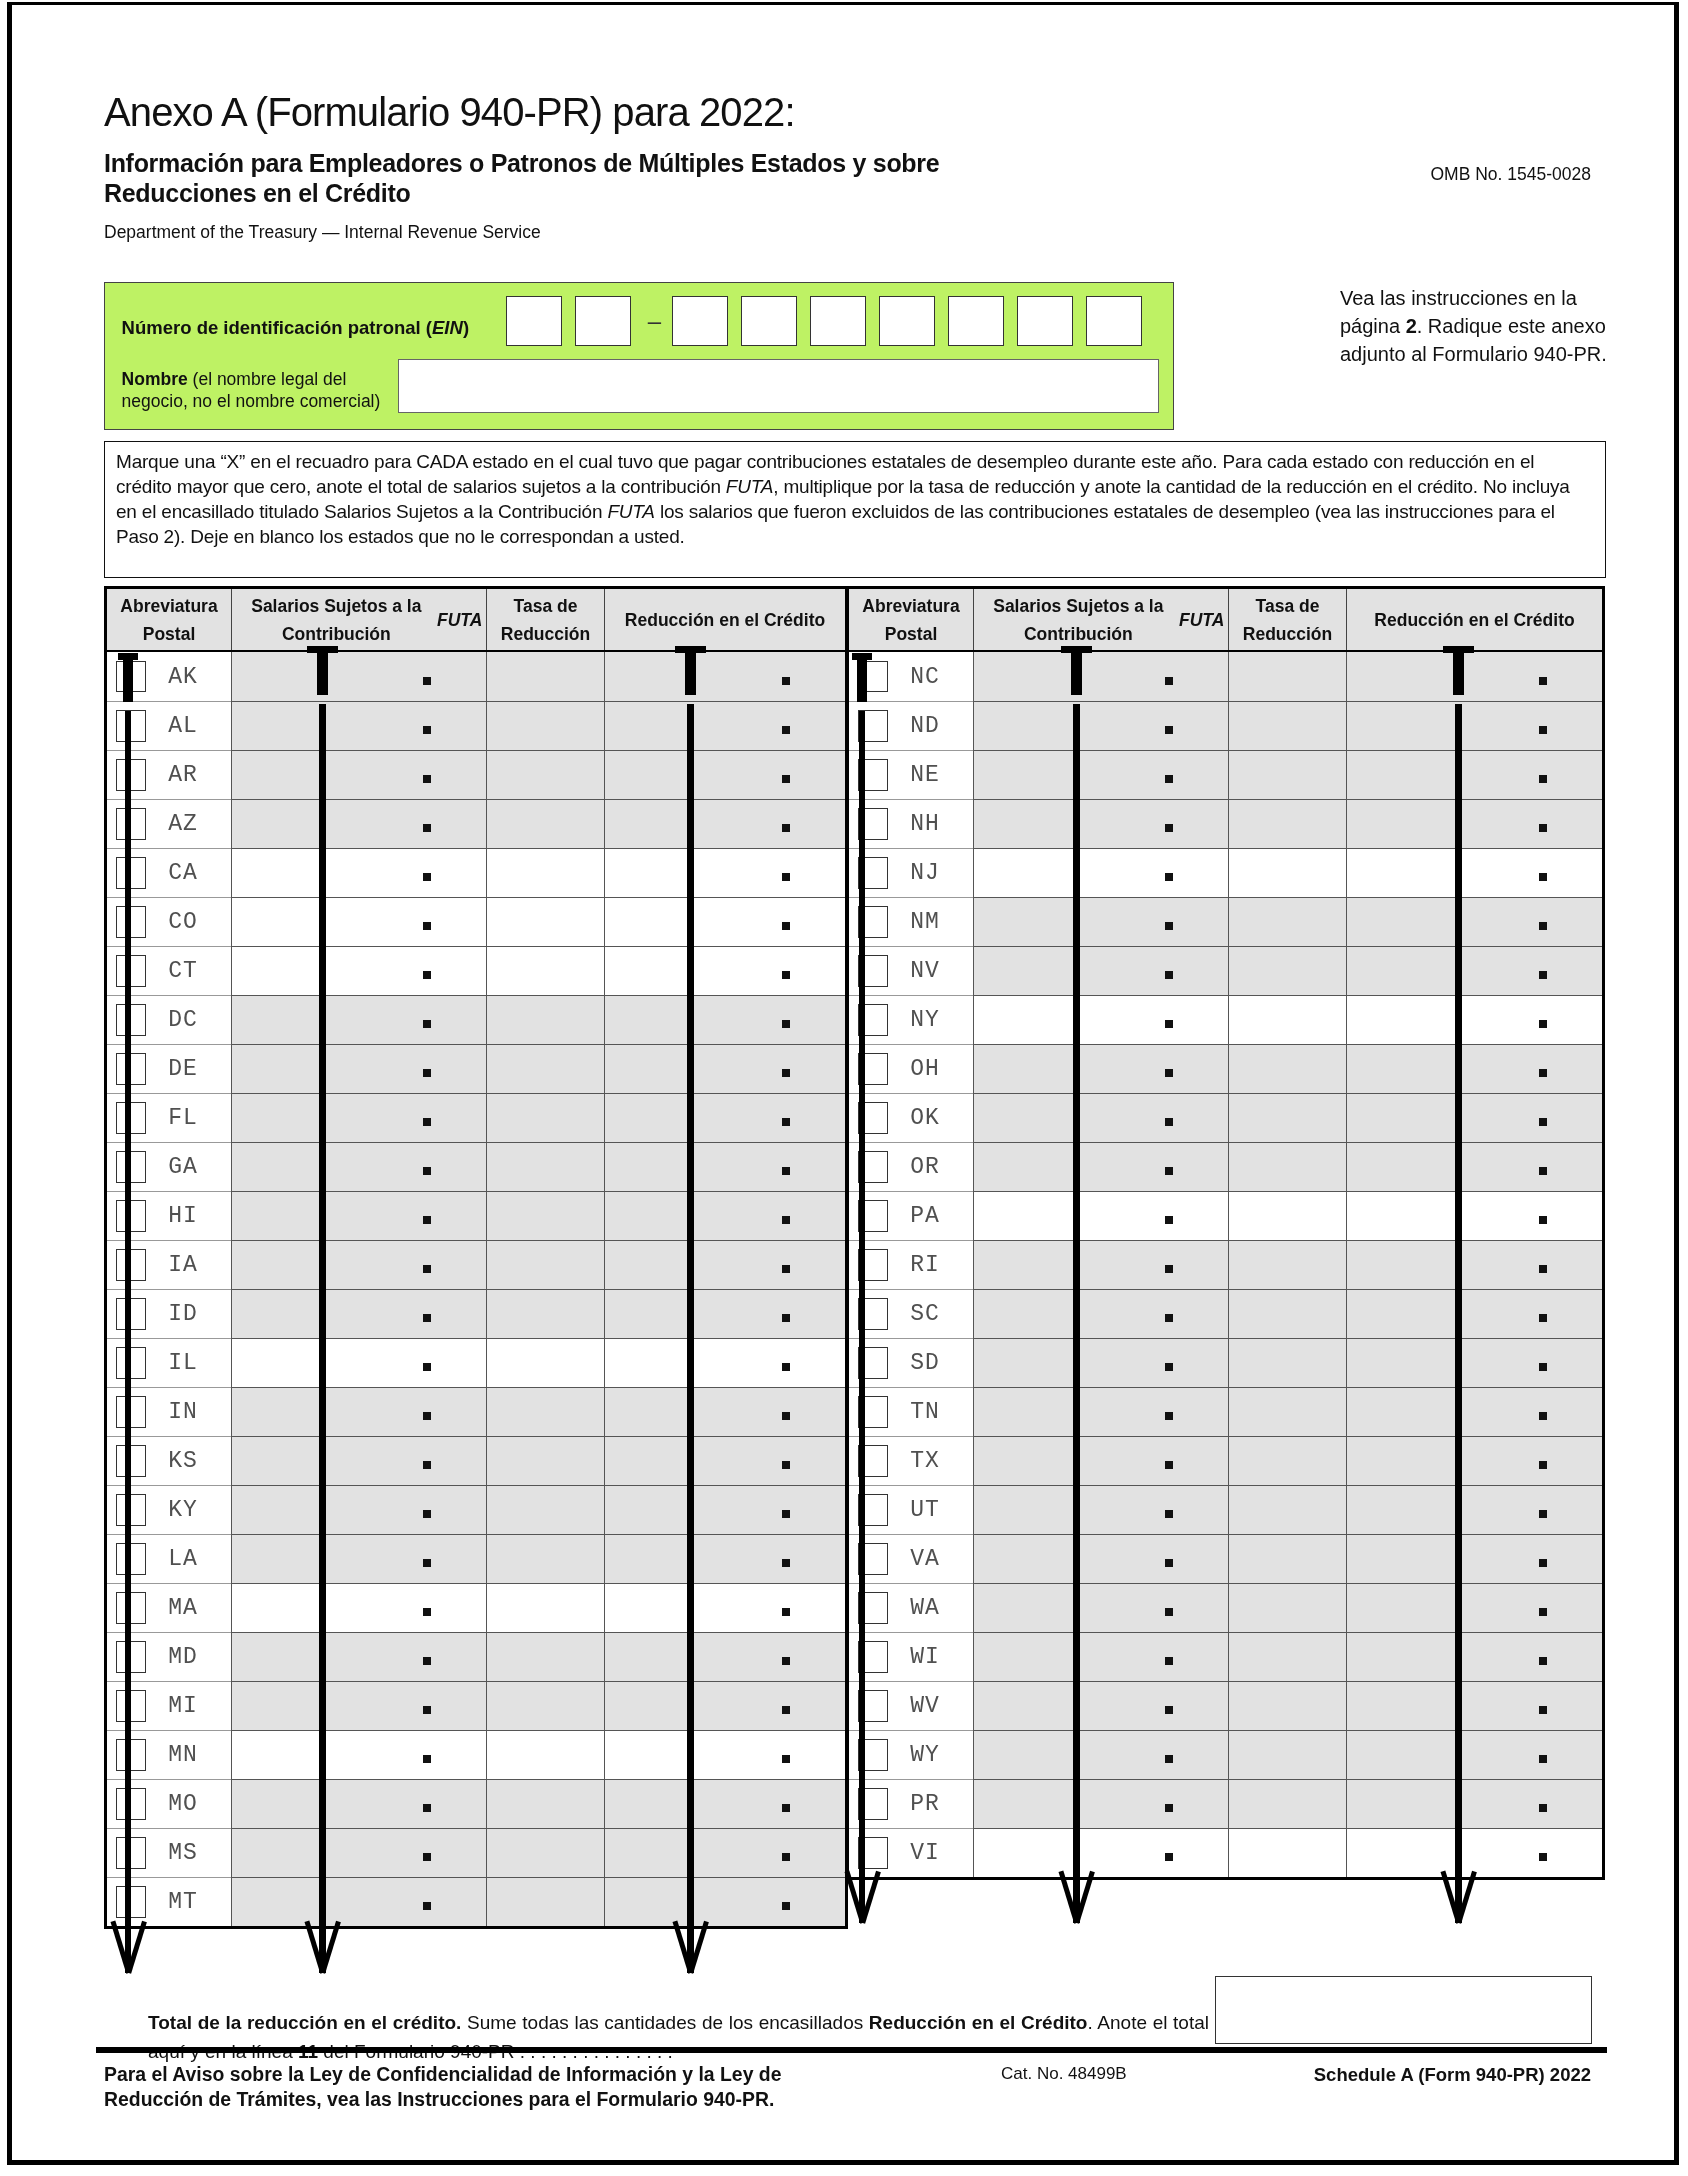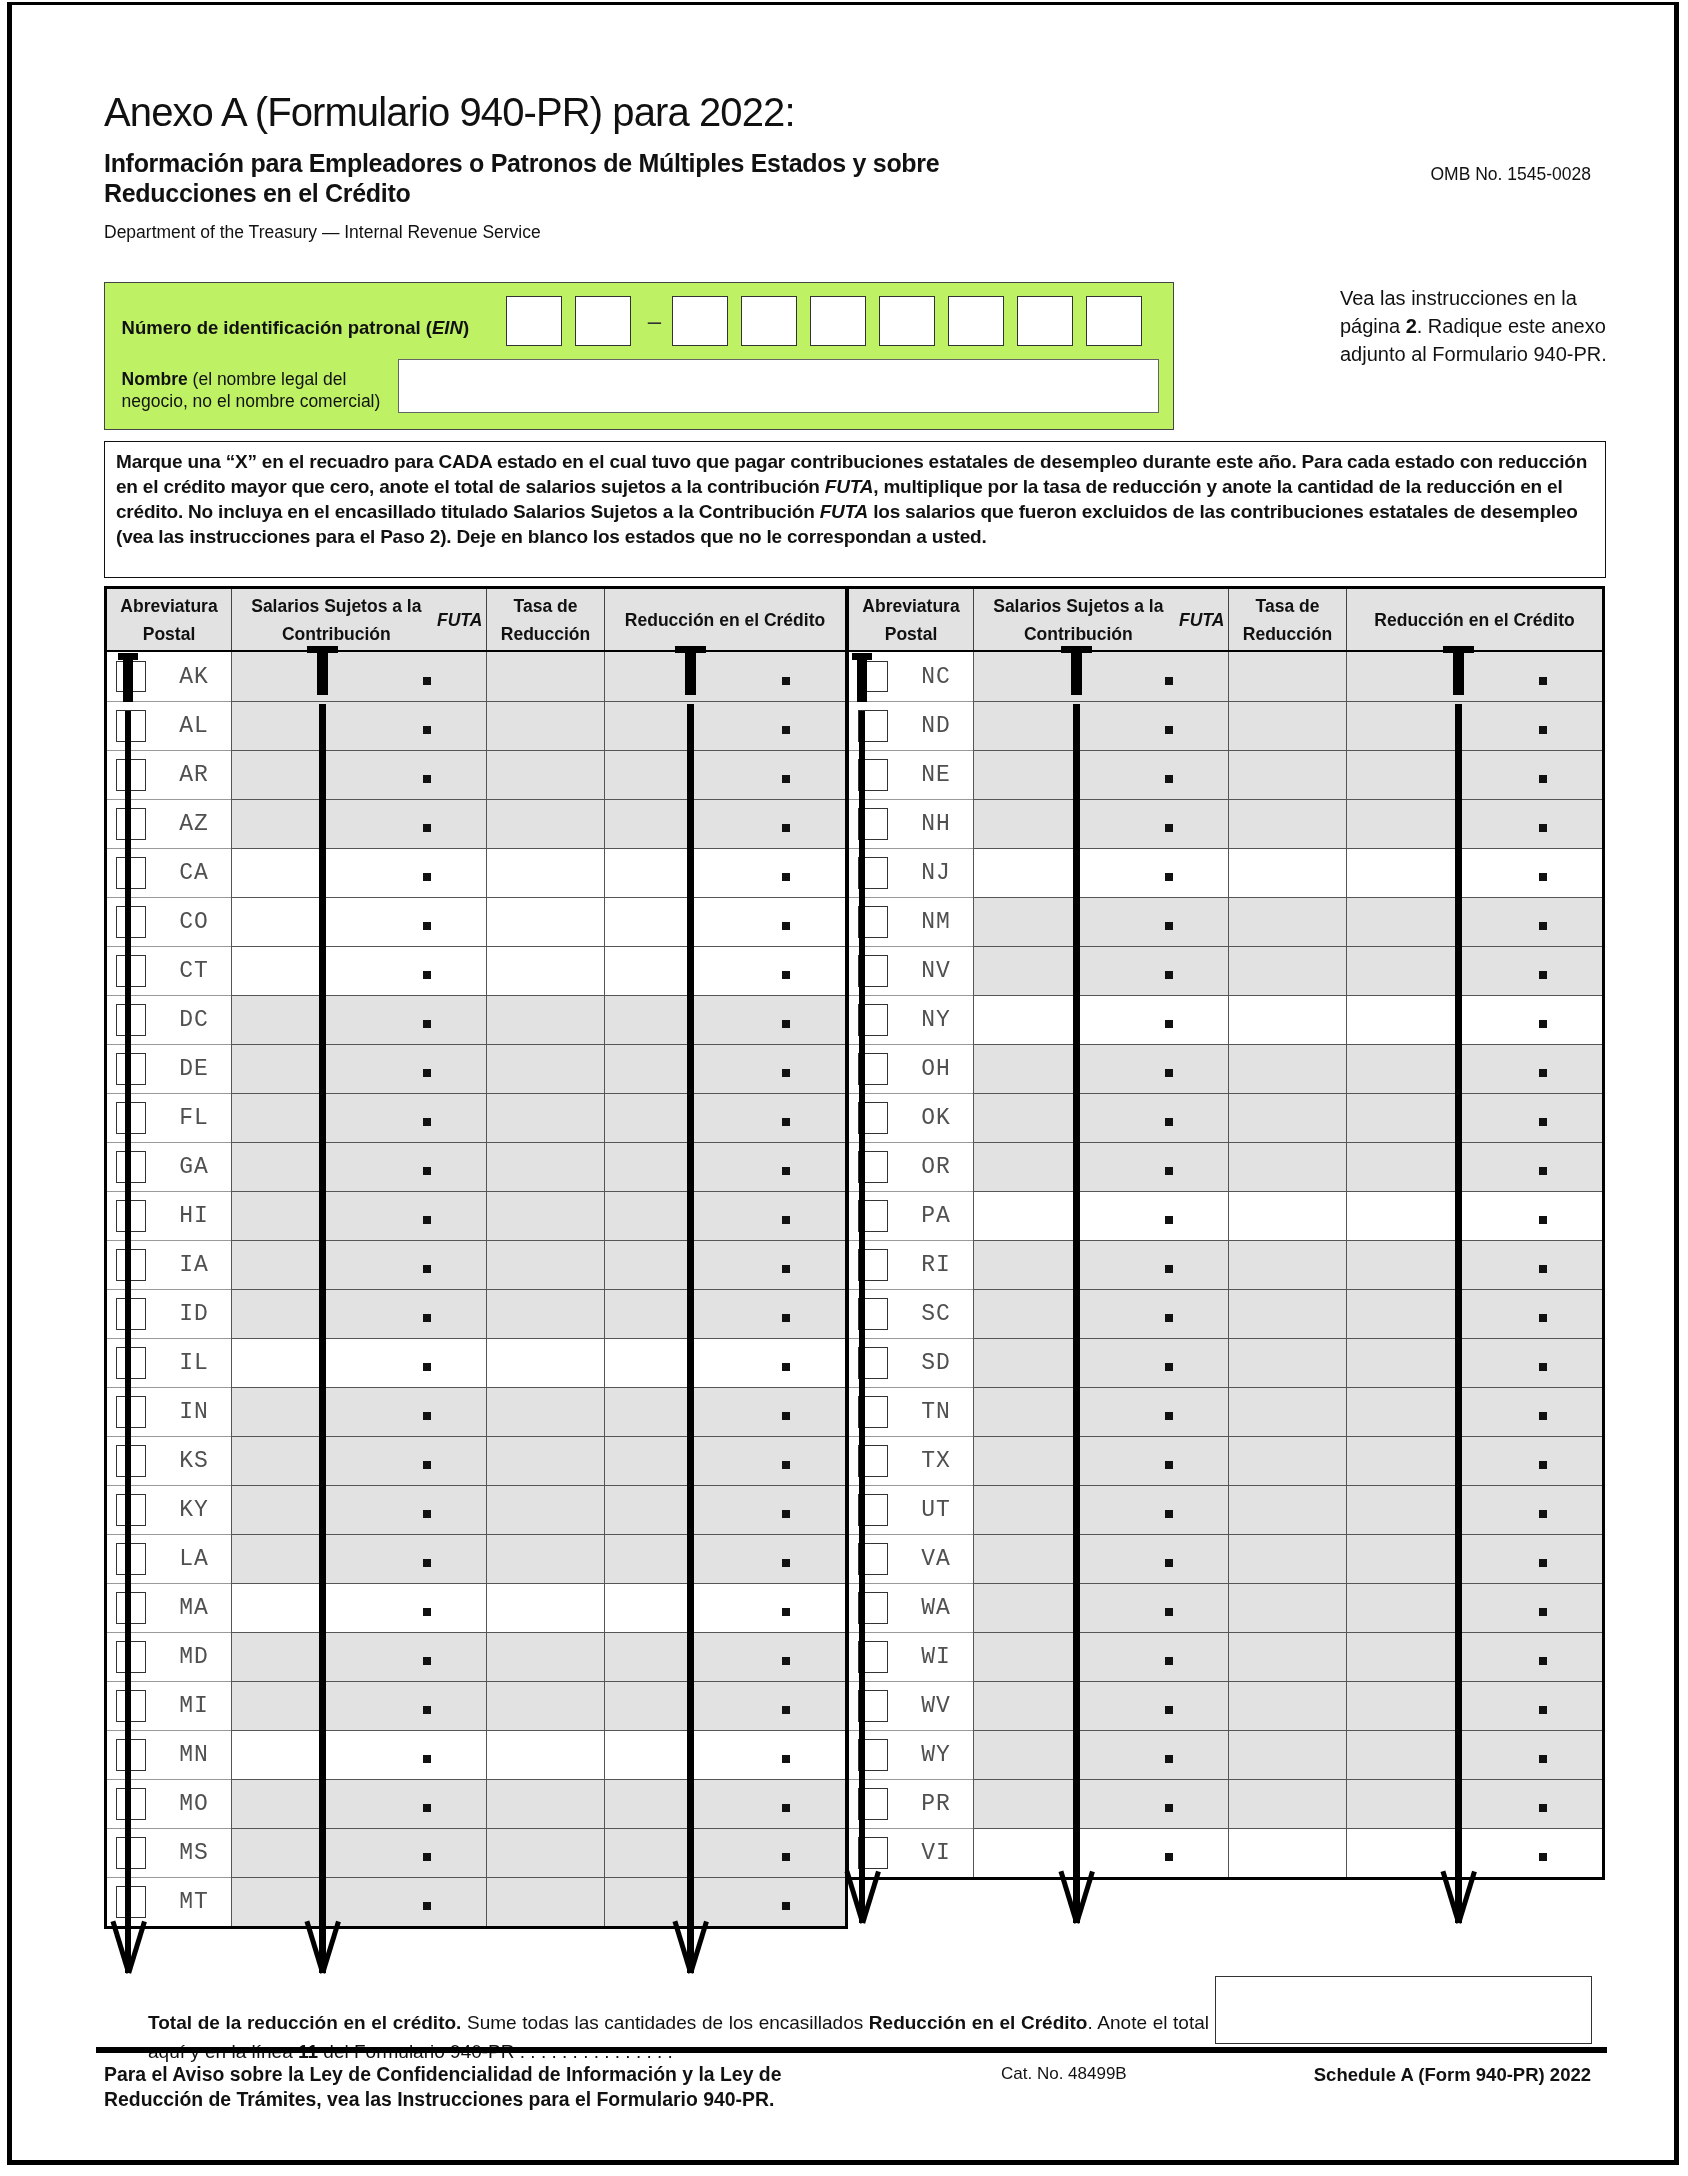--- a/index.html
+++ b/index.html
@@ -24,41 +24,41 @@
   .ein-boxes{left:401px;top:13px;display:flex;align-items:center;}
   .einbox{width:54px;height:48px;border:1.8px solid #333;background:#fff;margin-right:13px;}
   .ein-dash{font-size:24px;margin:0 11px 0 3.7px;color:#333;}
   .name-label{left:16.6px;top:85px;width:277px;font-size:17.5px;line-height:22px;}
   .name-input{left:293px;top:76px;width:759px;height:52px;border:1.8px solid #666;background:#fff;}
 
   .side-note{left:1340px;top:284px;width:269px;font-size:20px;line-height:28px;}
 
   
   .instr{left:104px;top:441px;width:1502px;height:137px;border:1.8px solid #111;box-sizing:border-box;
-         padding:7.4px 11px;font-size:19px;font-weight:bold;line-height:25px;letter-spacing:-0.2px;}
+         padding:7.4px 11px;font-size:19px;font-weight:normal;line-height:25px;letter-spacing:-0.2px;}
 
   
   .half{position:absolute;top:586px;border:3.7px solid #000;background:#fff;}
   .half.lt{left:104px;width:738px;}
   .half.rt{left:846px;width:753px;}
   .thead{display:flex;background:#e2e2e2;border-bottom:2.8px solid #000;height:61px;}
   .th{display:flex;align-items:center;justify-content:center;text-align:center;
       font-size:17.5px;font-weight:bold;line-height:28px;border-left:0.9px solid #444;padding:1.8px 3.7px;box-sizing:border-box;}
   .th:first-child{border-left:none;}
   .c1{width:124px;flex:none;} .c2{width:255px;flex:none;} .c3{width:118px;flex:none;} .c4{flex:1;}
   .srow{display:flex;height:49px;}
   .srow .cell{box-sizing:border-box;border-left:0.9px solid #555;position:relative;}
   .srow .c-label{border-left:none;background:#fff;display:flex;align-items:center;border-top:0.9px solid #999;}
   .srow:first-child .c-label{border-top:none;}
   .srow .c-amt{border-top:0.9px solid #555;}
   .srow:first-child .c-amt{border-top:none;}
   .srow.shaded .c-amt{background:#e2e2e2;}
   .srow.open .c-amt{background:#fff;}
   .cbx{width:28px;height:29.5px;border:1.8px solid #333;background:#fff;margin-left:9.2px;flex:none;}
-  .scode{font-family:"Liberation Mono",monospace;font-size:23px;color:#505050;margin-left:33px;letter-spacing:0.9px;}
+  .scode{font-family:"Liberation Mono",monospace;font-size:23px;color:#505050;margin-left:22px;letter-spacing:0.9px;}
   .dot{position:absolute;right:55px;bottom:15.7px;width:8.3px;height:8.3px;background:#111;}
 
   
   .arrow{position:absolute;display:flex;flex-direction:column;align-items:center;z-index:6;pointer-events:none;}
   .arrow .cap{height:7.4px;background:#000;width:31px;}
   .arrow .stem{width:11px;height:42px;background:#000;}
   .arrow .gap{height:8.3px;}
   .arrow .line{width:6.5px;background:#000;flex:1;}
   .arrow .head{position:absolute;bottom:0;left:50%;transform:translateX(-50%);width:35px;height:54px;}
   .arrow .head i{position:absolute;bottom:0;left:50%;width:4.6px;height:54px;background:#000;transform-origin:50% 100%;}

